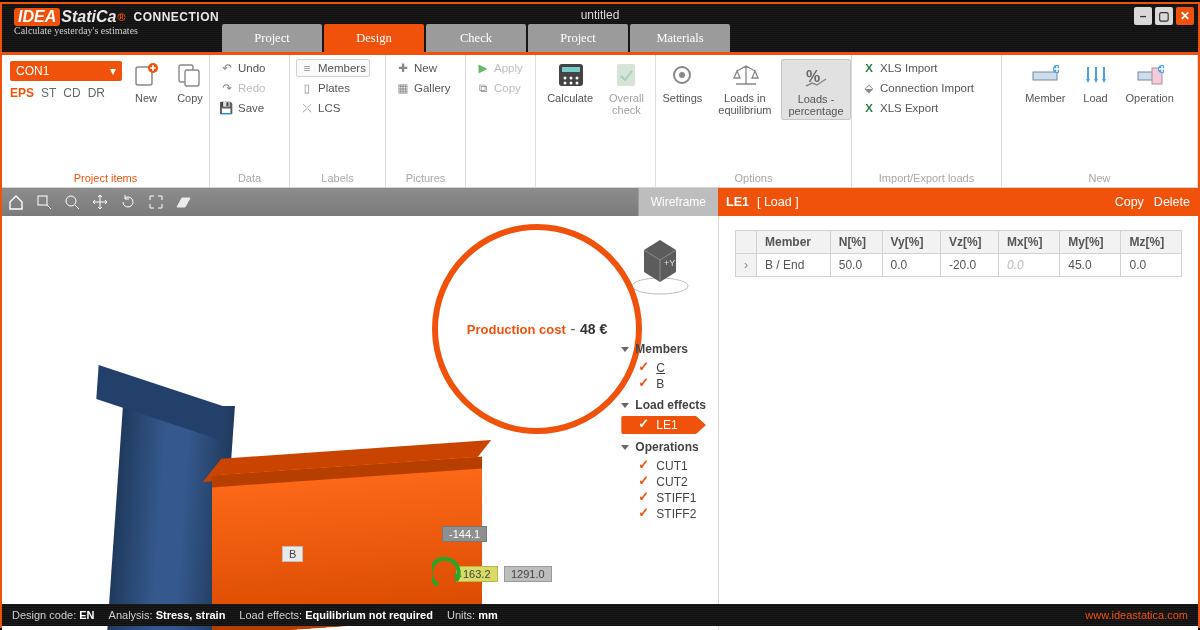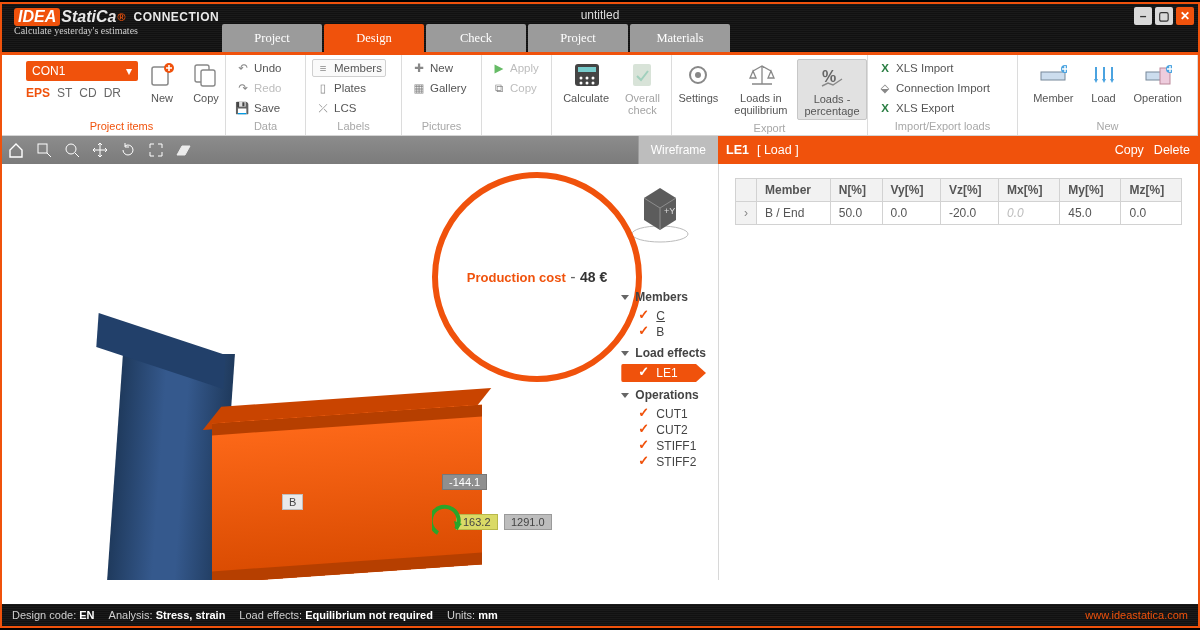--- a/index.html
+++ b/index.html
@@ -31,22 +31,22 @@
            font-size:12px;font-weight:bold;cursor:pointer;}
   .win-min{background:#d9d9d9;color:#333;}
   .win-max{background:#d9d9d9;color:#333;}
   .win-close{background:var(--orange);color:#fff;}
   
   .toptabs{position:absolute;left:220px;top:20px;display:flex;gap:2px;}
   .toptab{width:100px;height:28px;background:#9b9b9b;color:#fff;font-size:12.5px;
           display:flex;align-items:center;justify-content:center;border-radius:2px 2px 0 0;cursor:pointer;font-family:Liberation Serif, serif;}
   .toptab.active{background:var(--orange);}
   
-  .ribbon{height:84px;background:#fff;border-top:3px solid var(--orange);border-bottom:1px solid #d5d5d5;
-          display:flex;font-size:11.5px;color:#555;padding-left:16px;}
+  .ribbon{height:136px;background:#fff;border-top:3px solid var(--orange);border-bottom:1px solid #d5d5d5;
+          display:flex;font-size:11.5px;color:#555;}
   .rgroup{border-right:1px solid #dcdcdc;display:flex;flex-direction:column;padding:4px 6px 0;}
   .rgroup .body{flex:1;display:flex;gap:4px;align-items:flex-start;}
   .rgroup .label{text-align:center;color:#a8a8a8;font-size:11px;padding:2px 0 3px;}
   .rgroup.hl .label{color:var(--orange);}
   .col{display:flex;flex-direction:column;gap:2px;}
   .row{display:flex;align-items:center;gap:4px;padding:1px 3px;border:1px solid transparent;border-radius:2px;}
   .row.boxed{border:1px solid #d0d0d0;background:#fafafa;}
   .row.disabled{color:#bdbdbd;}
   .ric{width:14px;height:14px;display:inline-flex;align-items:center;justify-content:center;color:#888;}
   .big{display:flex;flex-direction:column;align-items:center;gap:3px;padding:2px 6px;border-radius:2px;}
@@ -308,21 +308,21 @@
         <div class="big active">
           <div class="bi">
               <svg width="26" height="24">
                 <text x="3" y="18" font-size="16" fill="#666" font-weight="bold">%</text>
                 <path d="M3 22l6-3 5 2 9-6" stroke="#888" fill="none" stroke-width="1.4"></path>
               </svg>
             </div>
           <span>Loads - percentage</span>
         </div>
       </div>
-      <div class="label">Export</div>
+      <div class="label">Options</div>
     </div>
 
     <div class="rgroup" style="width:150px;">
       <div class="body">
           <div class="col">
         <div class="row">
               <span class="ric" style="color:#2a7e43;font-weight:bold;">X</span>
               <span>XLS Import</span>
             </div>
         <div class="row">

